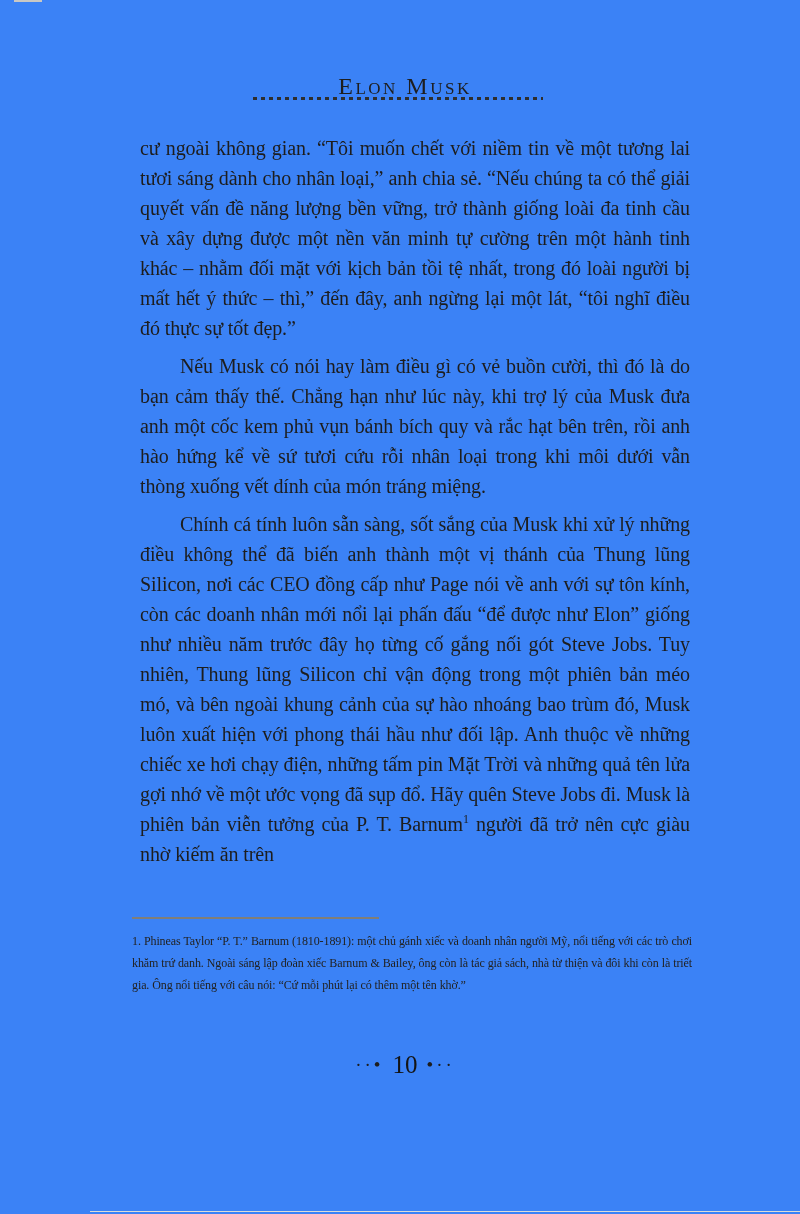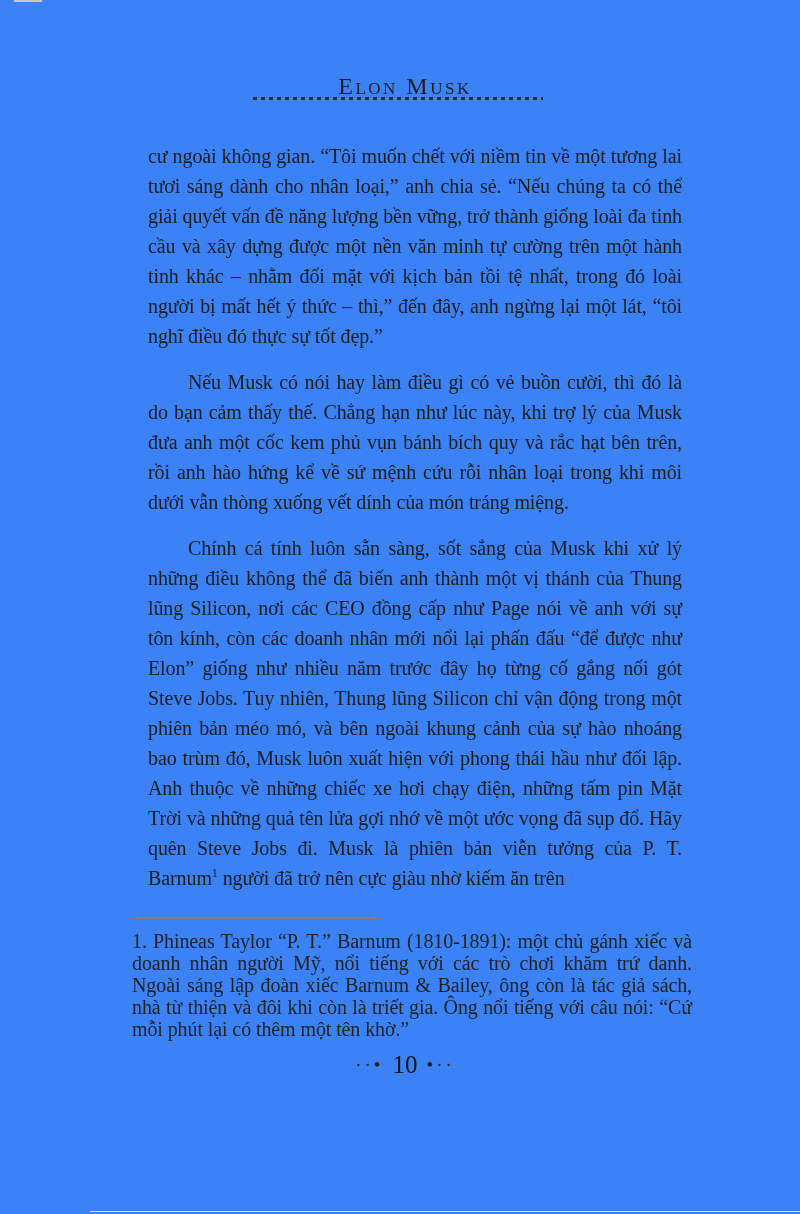--- a/index.html
+++ b/index.html
@@ -47,38 +47,38 @@
   }
   .body-text {
     position: absolute;
     top: 125px; left: 132px;
     width: 566px;
     font-size: 20px;
     line-height: 30px;
     text-align: justify;
     letter-spacing: -0.1px;
   }
-  .para { margin: 16px; }
+  .para { margin: 8px; }
   .indent { text-indent: 40px; }
   sup.fn-ref {
     font-size: 12px;
     line-height: 0;
     vertical-align: super;
   }
   .footnote-rule {
     position: absolute;
     top: 917px; left: 132px;
     width: 247px; height: 2px;
     background: #807e78;
   }
   .footnote {
     position: absolute;
     top: 930px; left: 132px;
     width: 560px;
-    font-size: 20px;
+    font-size: 12px;
     line-height: 22px;
     text-align: justify;
     letter-spacing: -0.1px;
     color: #222222;
   }
   .page-footer {
     position: absolute;
     top: 1051px; left: 0;
     width: 100%;
     display: flex;
@@ -103,21 +103,21 @@
 
   <div class="scan-artifact-top"></div>
 
   <header>
     <div class="running-head">Elon Musk</div>
     <div class="running-head-rule"></div>
   </header>
 
   <main class="body-text">
     <p class="para">cư ngoài không gian. “Tôi muốn chết với niềm tin về một tương lai tươi sáng dành cho nhân loại,” anh chia sẻ. “Nếu chúng ta có thể giải quyết vấn đề năng lượng bền vững, trở thành giống loài đa tinh cầu và xây dựng được một nền văn minh tự cường trên một hành tinh khác – nhằm đối mặt với kịch bản tồi tệ nhất, trong đó loài người bị mất hết ý thức – thì,” đến đây, anh ngừng lại một lát, “tôi nghĩ điều đó thực sự tốt đẹp.”</p>
-    <p class="para indent">Nếu Musk có nói hay làm điều gì có vẻ buồn cười, thì đó là do bạn cảm thấy thế. Chẳng hạn như lúc này, khi trợ lý của Musk đưa anh một cốc kem phủ vụn bánh bích quy và rắc hạt bên trên, rồi anh hào hứng kể về sứ mệnh cứu rỗi nhân loại trong khi môi dưới vẫn thòng xuống vết dính của món tráng miệng.</p>
+    <p class="para indent">Nếu Musk có nói hay làm điều gì có vẻ buồn cười, thì đó là do bạn cảm thấy thế. Chẳng hạn như lúc này, khi trợ lý của Musk đưa anh một cốc kem phủ vụn bánh bích quy và rắc hạt bên trên, rồi anh hào hứng kể về sứ tươi cứu rỗi nhân loại trong khi môi dưới vẫn thòng xuống vết dính của món tráng miệng.</p>
     <p class="para indent"><span>Chính cá tính luôn sẵn sàng, sốt sắng của Musk khi xử lý những điều không thể đã biến anh thành một vị thánh của Thung lũng Silicon, nơi các CEO đồng cấp như Page nói về anh với sự tôn kính, còn các doanh nhân mới nổi lại phấn đấu “để được như Elon” giống như nhiều năm trước đây họ từng cố gắng nối gót Steve Jobs. Tuy nhiên, Thung lũng Silicon chỉ vận động trong một phiên bản méo mó, và bên ngoài khung cảnh của sự hào nhoáng bao trùm đó, Musk luôn xuất hiện với phong thái hầu như đối lập. Anh thuộc về những chiếc xe hơi chạy điện, những tấm pin Mặt Trời và những quả tên lửa gợi nhớ về một ước vọng đã sụp đổ. Hãy quên Steve Jobs đi. Musk là phiên bản viễn tưởng của P. T. Barnum</span><sup class="fn-ref">1</sup><span> người đã trở nên cực giàu nhờ kiếm ăn trên</span></p>
   </main>
 
   <div class="footnote-rule"></div>
 
   <div class="footnote">1. Phineas Taylor “P. T.” Barnum (1810-1891): một chủ gánh xiếc và doanh nhân người Mỹ, nổi tiếng với các trò chơi khăm trứ danh. Ngoài sáng lập đoàn xiếc Barnum &amp; Bailey, ông còn là tác giả sách, nhà từ thiện và đôi khi còn là triết gia. Ông nổi tiếng với câu nói: “Cứ mỗi phút lại có thêm một tên khờ.”</div>
 
   <footer class="page-footer">
     <span class="dots">··•</span>
     <span class="page-number">10</span>

